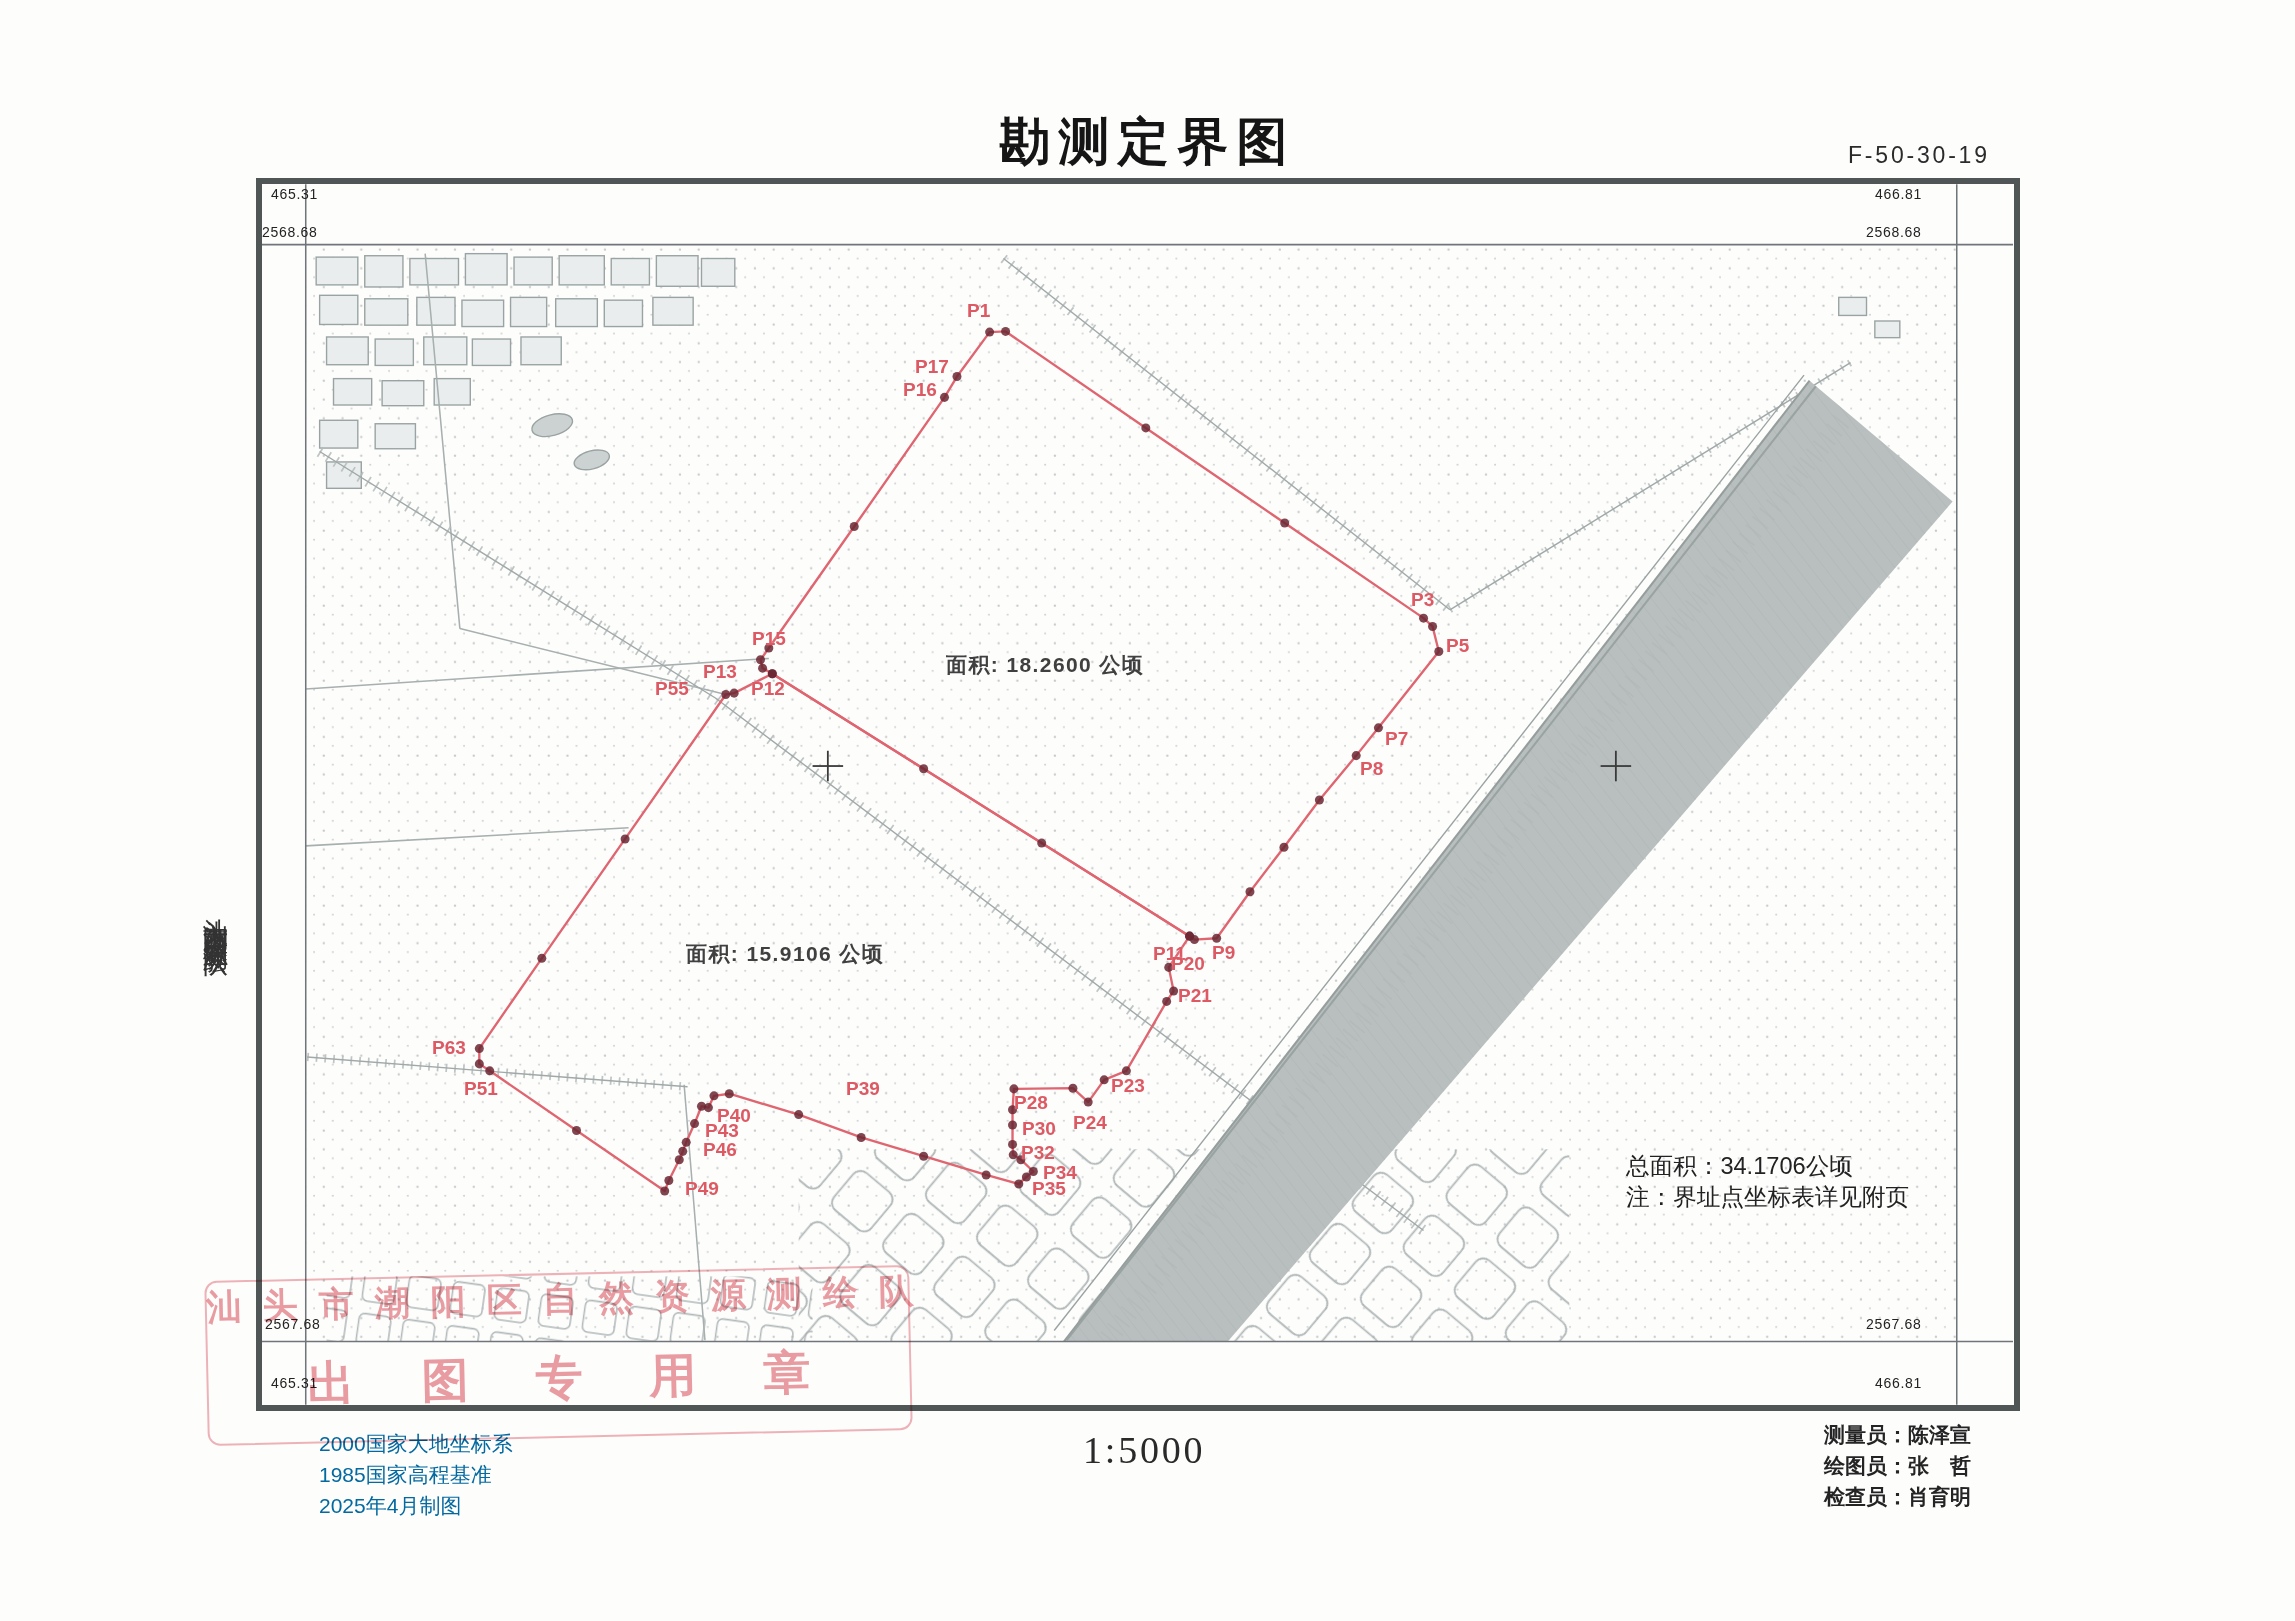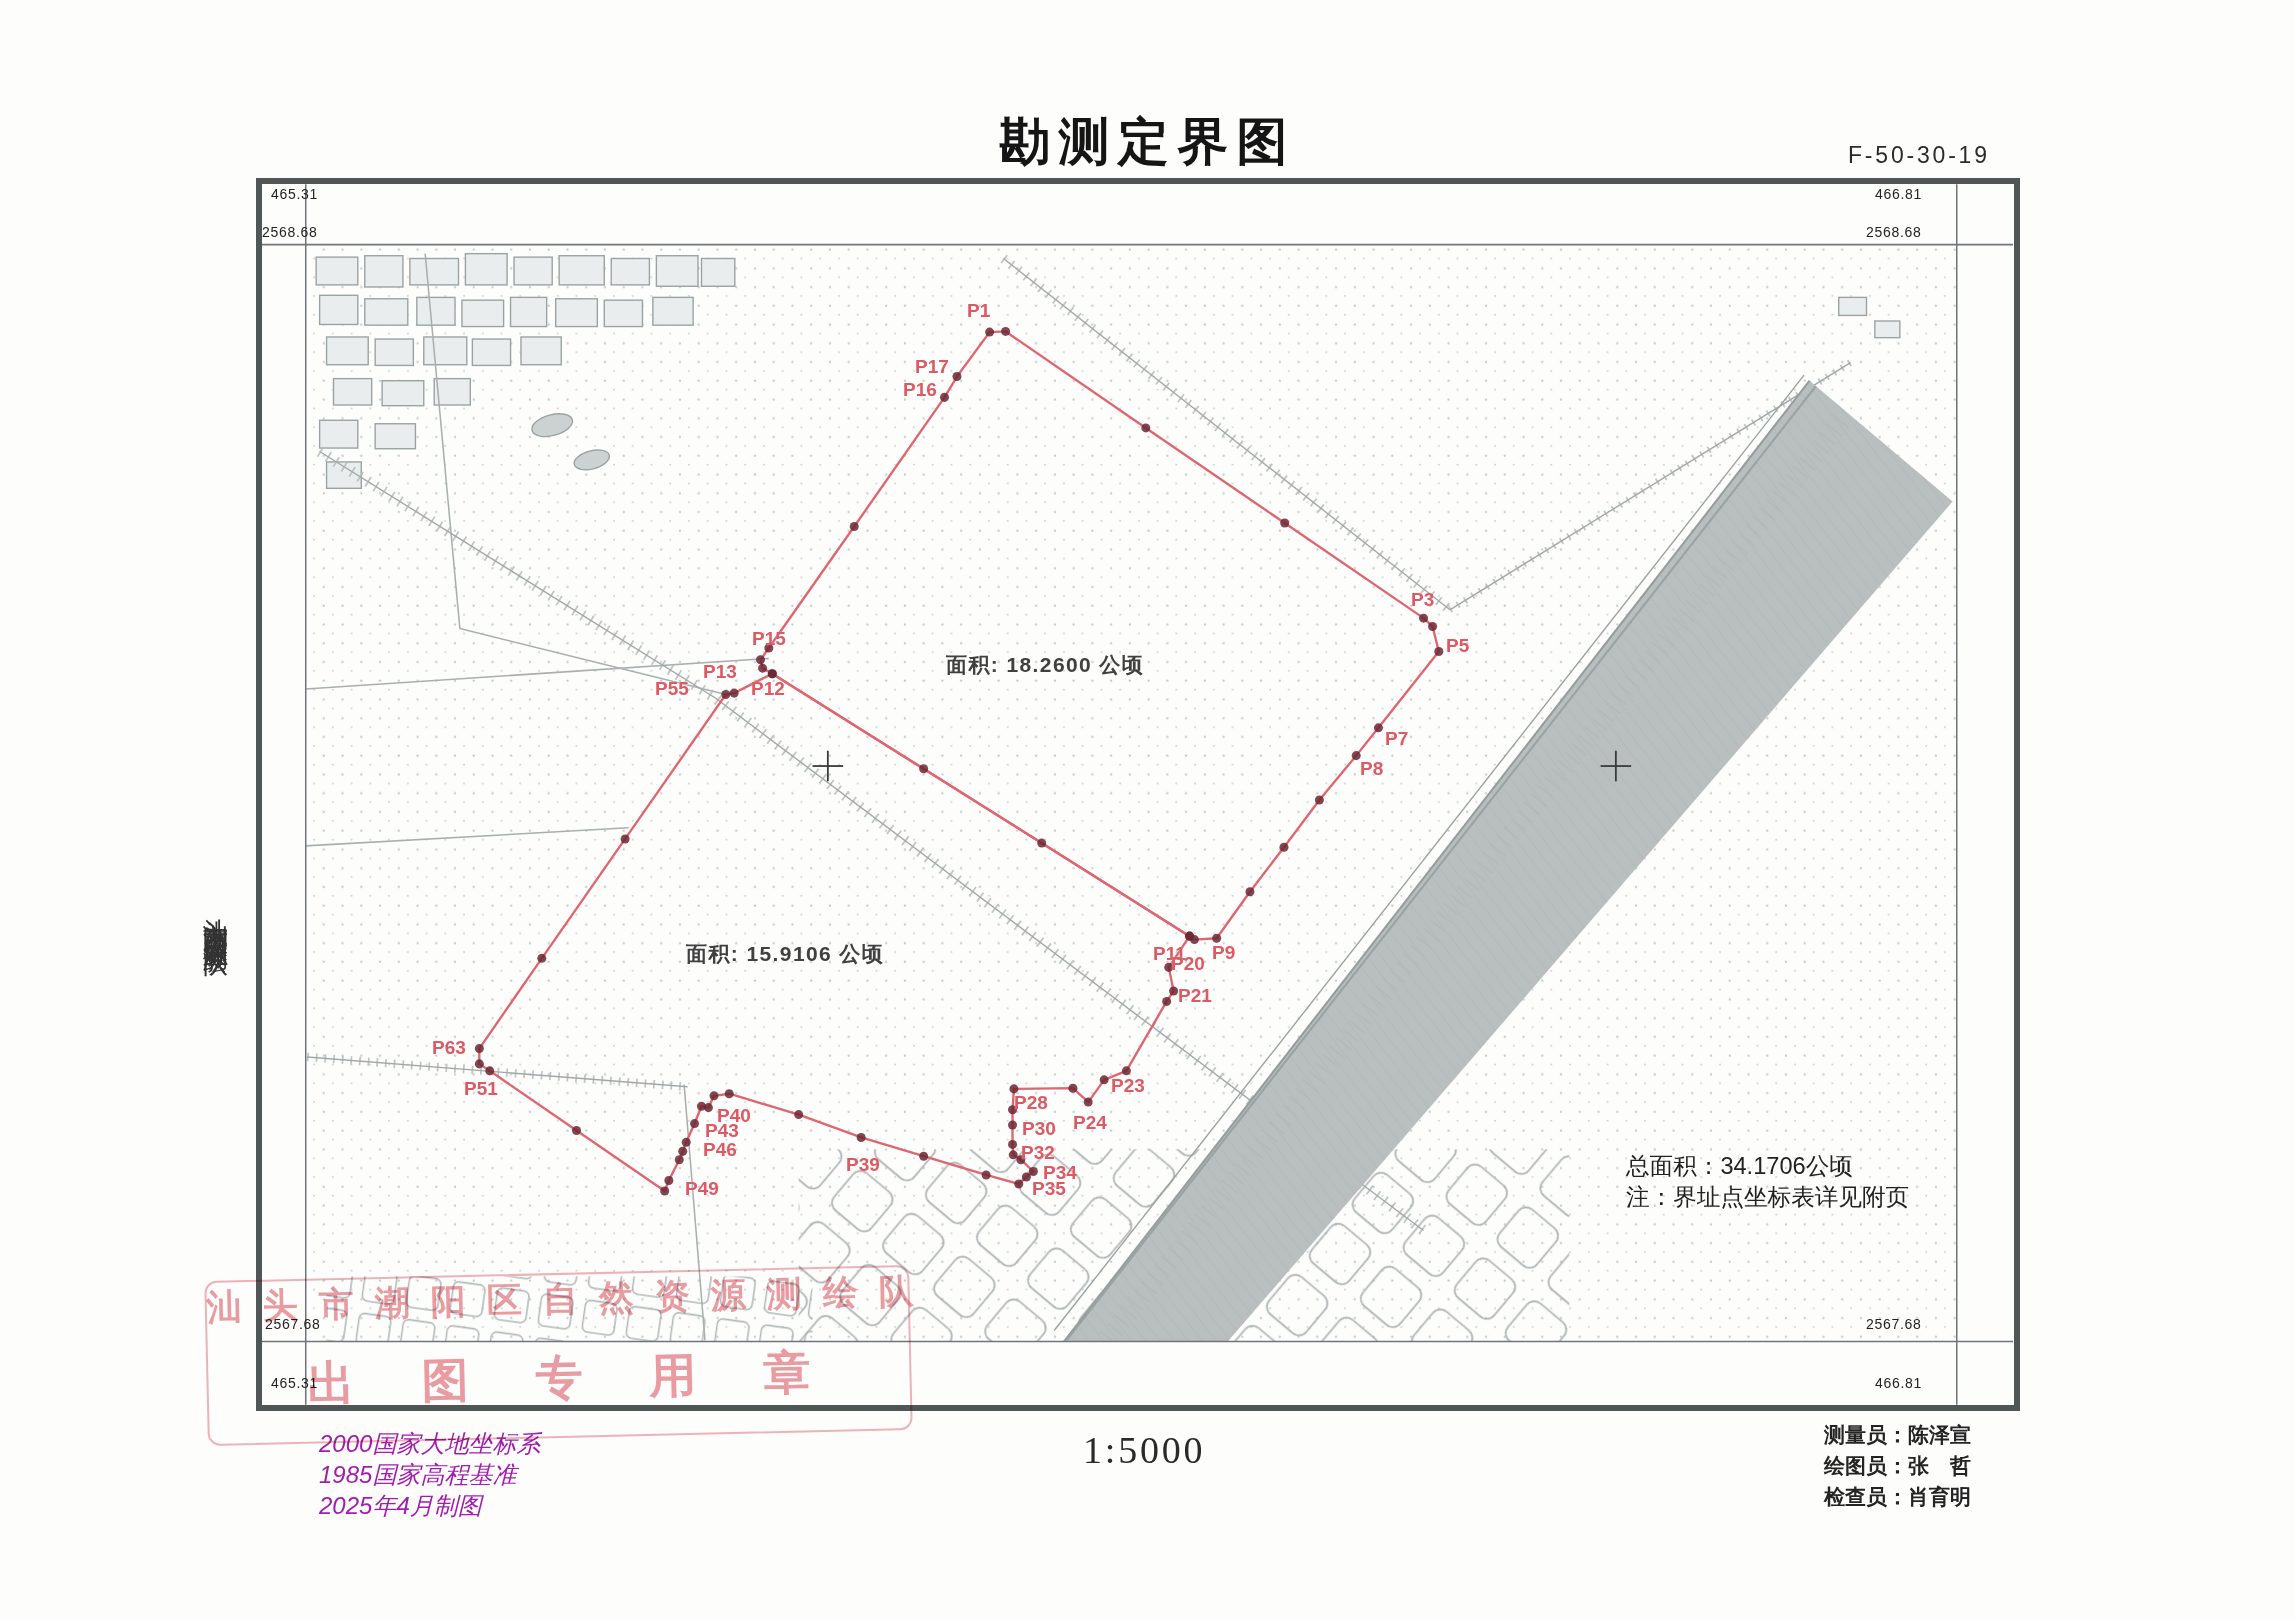--- a/index.html
+++ b/index.html
@@ -40,21 +40,21 @@
   }
   .stamp-line1{
     position:absolute;left:0;right:0;top:1.4px;text-align:center;
     font-size:35px;font-weight:bold;letter-spacing:21px;color:rgba(216,76,90,.55);white-space:nowrap;
   }
   .stamp-line2{
     position:absolute;left:0;right:0;top:72px;text-align:center;
     font-size:47px;font-weight:bold;letter-spacing:67px;text-indent:67px;color:rgba(216,76,90,.55);white-space:nowrap;
   }
   .datum-block{position:absolute;left:319px;top:1428px;z-index:10;}
-  .datum-block div{font-size:24px;line-height:31px;color:#a21caf;font-style:italic;}
+  .datum-block div{font-size:21px;line-height:31px;color:#0369a1;}
   .scale-label{
     position:absolute;left:1083px;top:1428px;font-size:38px;letter-spacing:2.8px;
     font-family:"Liberation Serif",serif;color:#2a2a2a;z-index:10;
   }
   .credits-block{position:absolute;left:1824px;top:1419px;z-index:10;}
   .credits-block div{font-size:21px;line-height:31px;font-weight:bold;color:#242424;}
   #point-labels,#area-labels{position:absolute;inset:0;z-index:24;pointer-events:none;}
 </style>
 </head>
 <body>
@@ -273,21 +273,21 @@
     <span class="plabel" style="left: 1022px; top: 1118px;">P30</span>
     <span class="plabel" style="left: 1021px; top: 1142px;">P32</span>
     <span class="plabel" style="left: 1043px; top: 1162px;">P34</span>
     <span class="plabel" style="left: 1032px; top: 1178px;">P35</span>
     <span class="plabel" style="left: 432px; top: 1037px;">P63</span>
     <span class="plabel" style="left: 464px; top: 1078px;">P51</span>
     <span class="plabel" style="left: 717px; top: 1105px;">P40</span>
     <span class="plabel" style="left: 705px; top: 1120px;">P43</span>
     <span class="plabel" style="left: 703px; top: 1139px;">P46</span>
     <span class="plabel" style="left: 685px; top: 1178px;">P49</span>
-    <span class="plabel" style="left: 846px; top: 1154px;">P39</span>
+    <span class="plabel" style="left: 846px; top: 1078px;">P39</span>
   </div>
 <div id="area-labels">
     <span class="alabel" style="left: 946px; top: 651px;">面积: 18.2600 公顷</span>
     <span class="alabel" style="left: 686px; top: 940px;">面积: 15.9106 公顷</span>
   </div>
 
 <div class="map-note">
   <div>总面积：34.1706公顷</div>
   <div>注：界址点坐标表详见附页</div>
 </div>

